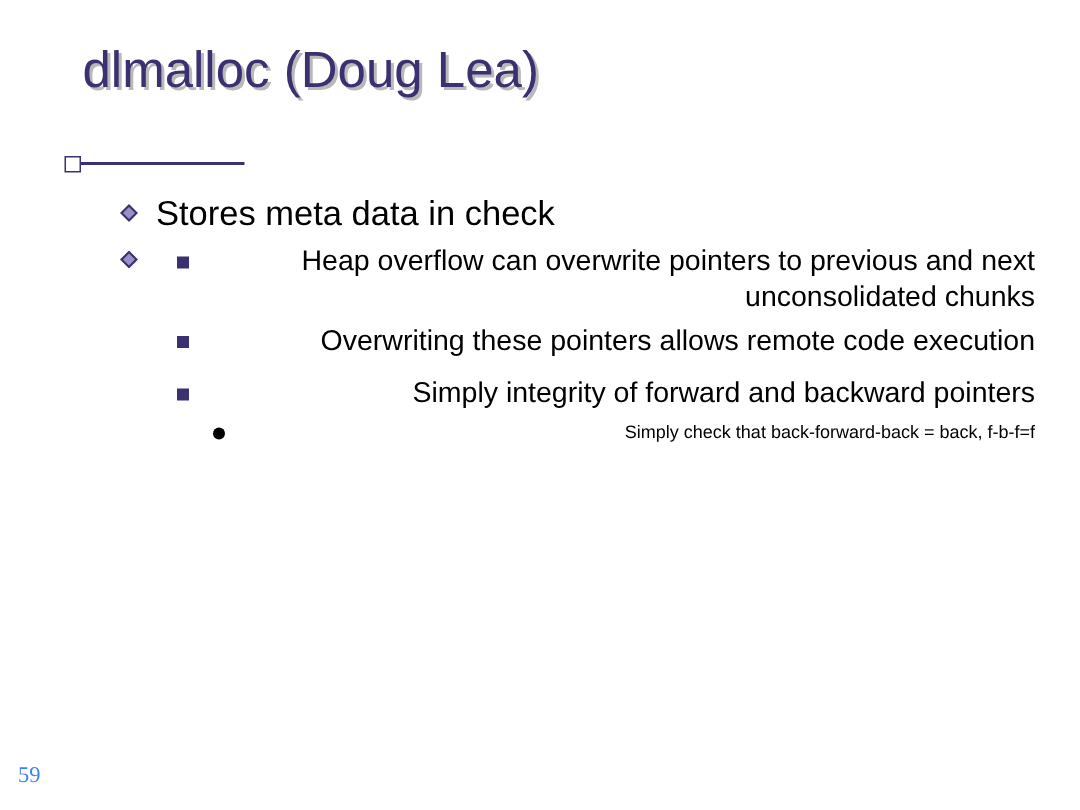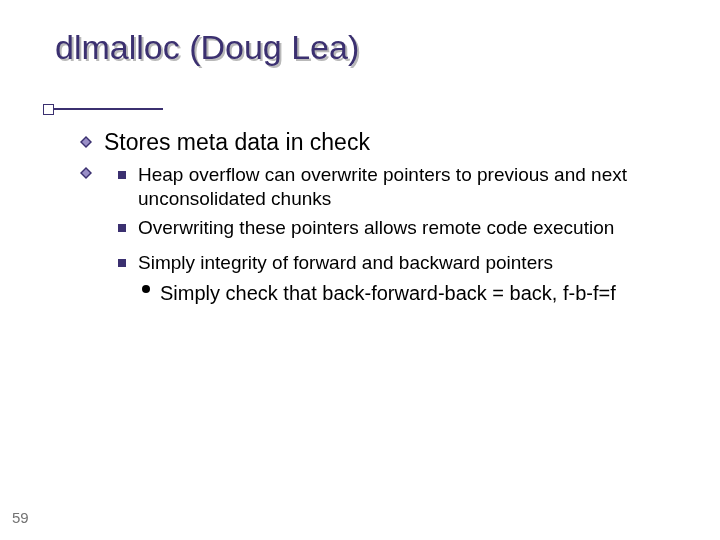--- a/index.html
+++ b/index.html
@@ -71,20 +71,21 @@
     left: 0;
     top: 8px;
     width: 12px;
     height: 12px;
   }
   .lvl1-bullet svg { display: block; }
   .lvl2-group {
     margin-left: 38px;
     margin-top: 6px;
     margin-bottom: 10px;
+    text-align: right;
   }
   .lvl2 {
     position: relative;
     padding-left: 20px;
     font-size: 19px;
     line-height: 1.3;
     margin-bottom: 4px;
   }
   .lvl2-bullet {
     position: absolute;
@@ -95,40 +96,40 @@
     background: #3b3070;
   }
   .lvl3-group {
     margin-left: 24px;
     margin-top: 4px;
     margin-bottom: 6px;
   }
   .lvl3 {
     position: relative;
     padding-left: 18px;
-    font-size: 20px;
+    font-size: 12px;
     line-height: 1.35;
     font-family: Arial, sans-serif;
   }
   .lvl3-bullet {
     position: absolute;
     left: 0;
     top: 5px;
     width: 8px;
     height: 8px;
     background: #000;
     border-radius: 50%;
   }
   .page-num {
     position: absolute;
     left: 12px;
     bottom: 14px;
     font-size: 15px;
-    color: #737373;
-    font-family: Liberation Sans, sans-serif;
+    color: #3b82f6;
+    font-family: Liberation Serif, serif;
   }
 </style>
 </head>
 <body>
 
 <div class="slide">
 
   <div class="title-shadow">dlmalloc (Doug Lea)</div>
   <div class="title">dlmalloc (Doug Lea)</div>
   <div class="title-rule"></div>

